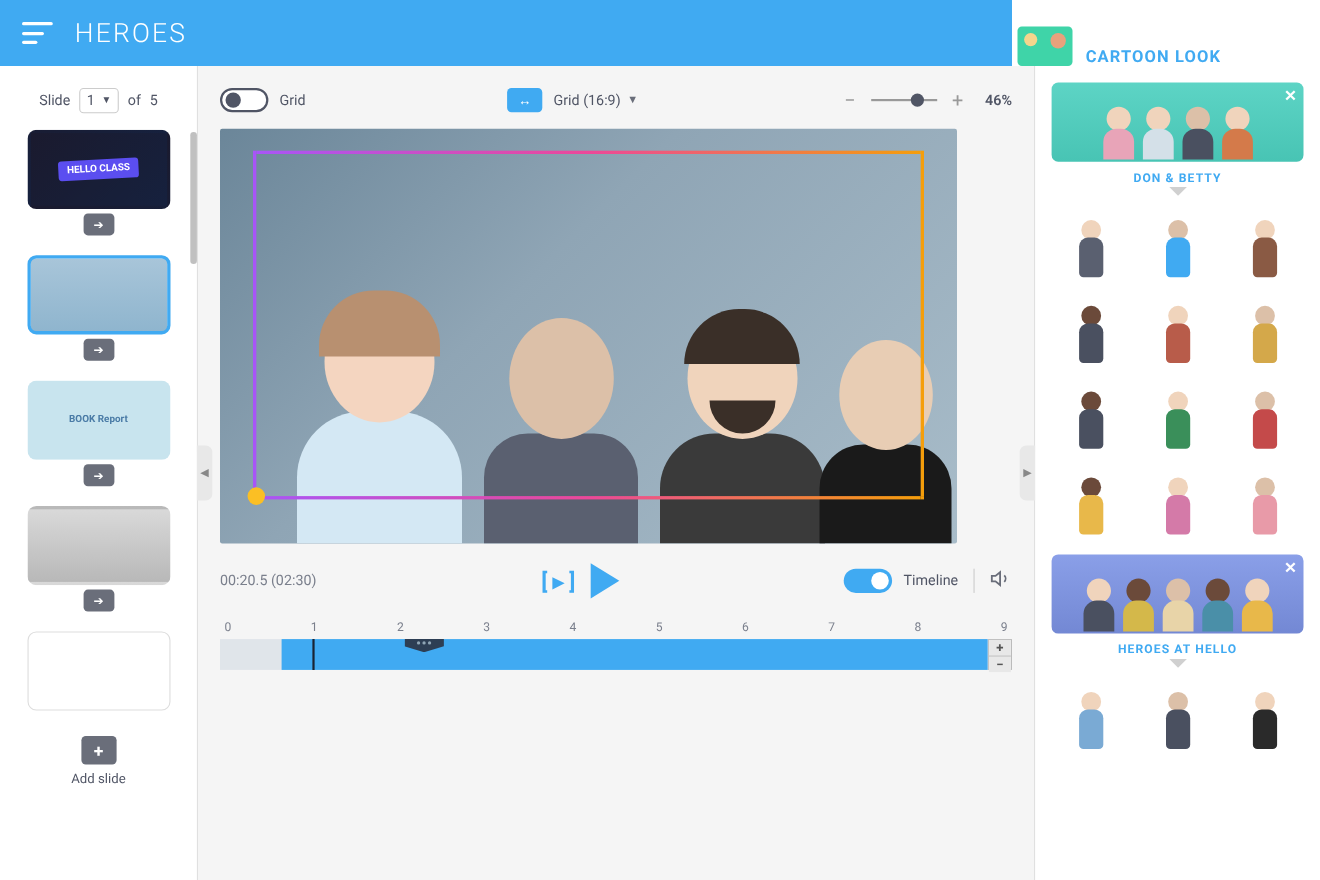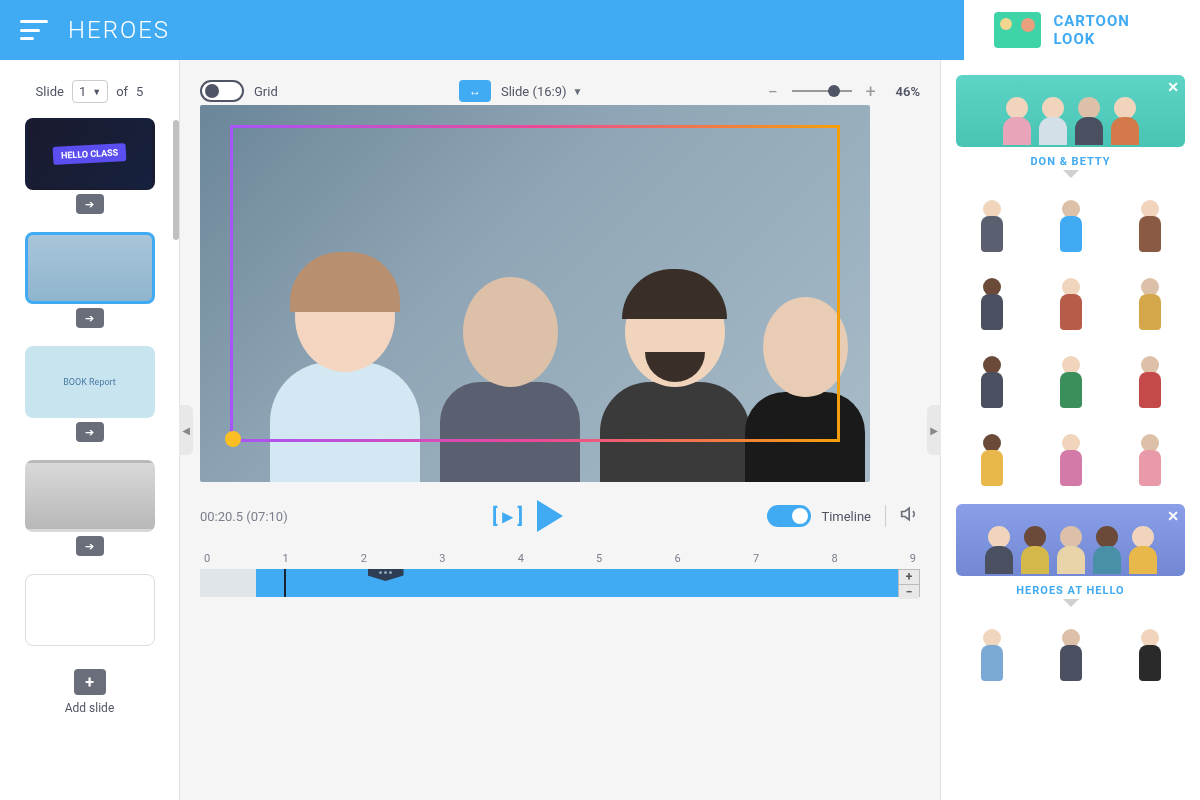--- a/index.html
+++ b/index.html
@@ -8,21 +8,21 @@
 
 .header { height: 60px; background: #40aaf2; display: flex; align-items: center; padding: 0 20px; }
 .menu-icon { width: 28px; height: 20px; display: flex; flex-direction: column; justify-content: space-between; cursor: pointer; }
 .menu-icon span { height: 3px; background: #fff; border-radius: 2px; }
 .menu-icon span:nth-child(1) { width: 28px; }
 .menu-icon span:nth-child(2) { width: 20px; }
 .menu-icon span:nth-child(3) { width: 14px; }
 .logo { color: #fff; font-size: 24px; font-weight: 300; letter-spacing: 2px; margin-left: 20px; }
 .header-spacer { flex: 1; }
 .export-btn { background: #fff; color: #40aaf2; border: none; padding: 10px 28px; border-radius: 20px; font-weight: 700; font-size: 14px; letter-spacing: 1px; cursor: pointer; }
-.category-header { width: 236px; height: 60px; background: #fff; display: flex; align-items: center; padding: 0 30px; margin-left: 20px; margin-right: -20px; }
+.category-header { width: 280px; height: 60px; background: #fff; display: flex; align-items: flex-end; padding: 0 5px; margin-left: 20px; margin-right: -20px; }
 .cat-thumb { width: 50px; height: 36px; background: #3fd4a8; border-radius: 4px; margin-right: 12px; position: relative; overflow: hidden; }
 .cat-thumb::before { content: ''; position: absolute; width: 12px; height: 12px; background: #f4d58d; border-radius: 50%; top: 6px; left: 6px; }
 .cat-thumb::after { content: ''; position: absolute; width: 14px; height: 14px; background: #e8a17c; border-radius: 50%; top: 6px; right: 6px; }
 .cat-title { color: #40aaf2; font-weight: 700; letter-spacing: 1px; font-size: 15px; }
 
 
 .main { flex: 1; display: flex; }
 
 
 .left-sidebar { width: 180px; background: #fff; border-right: 1px solid #e0e0e0; padding: 20px 10px; display: flex; flex-direction: column; align-items: center; position: relative; }
@@ -31,34 +31,34 @@
 .slide-select .caret { font-size: 9px; }
 .thumb-wrap { width: 130px; margin-bottom: 8px; }
 .thumb { width: 100%; height: 72px; border-radius: 8px; background: #999; border: 3px solid transparent; cursor: pointer; position: relative; overflow: hidden; }
 .thumb.selected { border-color: #40aaf2; }
 .thumb-below-icon { display: flex; justify-content: center; margin: 4px 0 10px; }
 .trans-icon { width: 28px; height: 20px; background: #6a6e7a; border-radius: 4px; display: flex; align-items: center; justify-content: center; color: #fff; font-size: 11px; cursor: pointer; }
 .thumb-hello { background: linear-gradient(135deg, #1a1a2e, #16213e); display: flex; align-items: center; justify-content: center; }
 .thumb-hello-text { background: #5b4ef0; color: #fff; font-size: 9px; font-weight: 700; padding: 4px 8px; border-radius: 3px; transform: rotate(-3deg); }
 .thumb-chars { background: linear-gradient(#a8c5d9, #8fb5ce); }
 .thumb-book { background: #c8e4ee; display: flex; align-items: center; justify-content: center; }
-.thumb-book-text { font-size: 9px; font-weight: 400; color: #4a7ba6; }
+.thumb-book-text { font-size: 9px; font-weight: 700; color: #4a7ba6; }
 .thumb-photo { background: linear-gradient(#d9d9d9, #b8b8b8); }
 .thumb-blank { background: #fff; border: 1px solid #ddd; }
 .add-slide-btn { margin-top: 15px; display: flex; flex-direction: column; align-items: center; cursor: pointer; }
 .add-slide-box { width: 32px; height: 26px; background: #6a6e7a; border-radius: 4px; display: flex; align-items: center; justify-content: center; color: #fff; font-weight: 700; font-size: 16px; }
 .add-slide-text { font-size: 12px; color: #505565; margin-top: 6px; }
 .scroll-indicator { position: absolute; right: 0; top: 60px; width: 6px; height: 120px; background: #c0c0c0; border-radius: 3px; }
 
 
 .center { flex: 1; background: #f5f5f5; padding: 20px; position: relative; display: flex; flex-direction: column; }
 .expand-left { position: absolute; left: -1px; top: 50%; transform: translateY(-50%); width: 14px; height: 50px; background: #e8e8e8; border-radius: 0 6px 6px 0; display: flex; align-items: center; justify-content: center; color: #888; font-size: 10px; cursor: pointer; }
 .expand-right { position: absolute; right: -1px; top: 50%; transform: translateY(-50%); width: 14px; height: 50px; background: #e8e8e8; border-radius: 6px 0 0 6px; display: flex; align-items: center; justify-content: center; color: #888; font-size: 10px; cursor: pointer; }
 
-.canvas-toolbar { display: flex; align-items: center; margin-bottom: 3px; }
+.canvas-toolbar { display: flex; align-items: center; margin-bottom: 15px; }
 .grid-toggle { display: flex; align-items: center; gap: 10px; }
 .toggle { width: 44px; height: 22px; background: #fff; border: 2px solid #505565; border-radius: 11px; position: relative; cursor: pointer; }
 .toggle-knob { position: absolute; width: 14px; height: 14px; background: #505565; border-radius: 50%; top: 2px; left: 3px; }
 .grid-label { color: #505565; font-size: 13px; }
 .toolbar-spacer { flex: 1; }
 .aspect-badge { background: #40aaf2; color: #fff; padding: 4px 10px; border-radius: 4px; font-size: 12px; display: flex; align-items: center; gap: 6px; }
 .aspect-label { color: #505565; font-size: 13px; margin-left: 10px; }
 .aspect-caret { color: #6a6e7a; font-size: 10px; margin-left: 6px; cursor: pointer; }
 .zoom-group { display: flex; align-items: center; gap: 10px; margin-left: auto; }
 .zoom-btn { color: #999; font-size: 18px; cursor: pointer; width: 18px; text-align: center; }
@@ -225,21 +225,21 @@
         <div class="toggle">
             <div class="toggle-knob"></div>
           </div>
         <span class="grid-label">Grid</span>
       </div>
       <div class="toolbar-spacer"></div>
       <div style="display:flex;align-items:center;">
         <span class="aspect-badge">
           <span>↔</span>
         </span>
-        <span class="aspect-label">Slide (16:9)</span>
+        <span class="aspect-label">Grid (16:9)</span>
         <span class="aspect-caret">▼</span>
       </div>
       <div class="toolbar-spacer"></div>
       <div class="zoom-group">
         <span class="zoom-btn">−</span>
         <div class="zoom-slider">
             <div class="zoom-handle"></div>
           </div>
         <span class="zoom-btn">+</span>
         <span class="zoom-val">46%</span>
@@ -271,21 +271,21 @@
             <div class="hair"></div>
           </div>
           <div class="body"></div>
         </div>
       <div class="selection-box">
         <div class="selection-handle"></div>
       </div>
     </div>
 
     <div class="playback-bar">
-      <span class="time-display">00:20.5 (07:10)</span>
+      <span class="time-display">00:20.5 (02:30)</span>
       <div class="pb-spacer"></div>
       <div class="play-section">
         <span class="play-bracket">[ ▸ ]</span>
         <div class="play-btn"></div>
       </div>
       <div class="pb-spacer"></div>
       <div class="timeline-toggle">
         <div class="toggle-on">
             <div class="toggle-on-knob"></div>
           </div>

